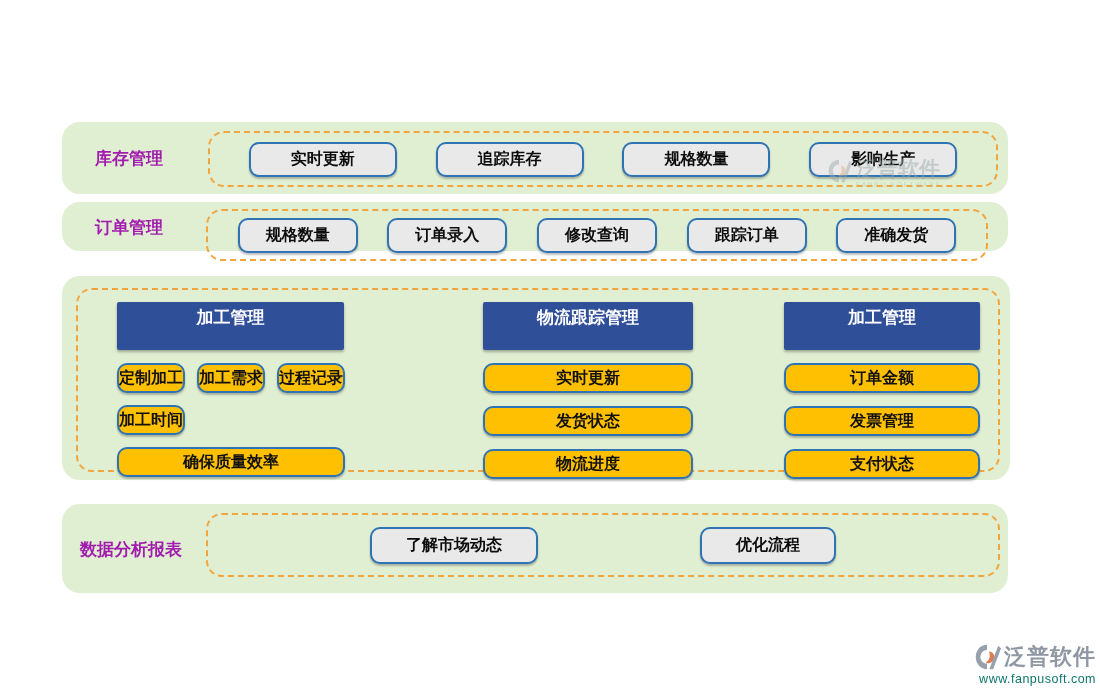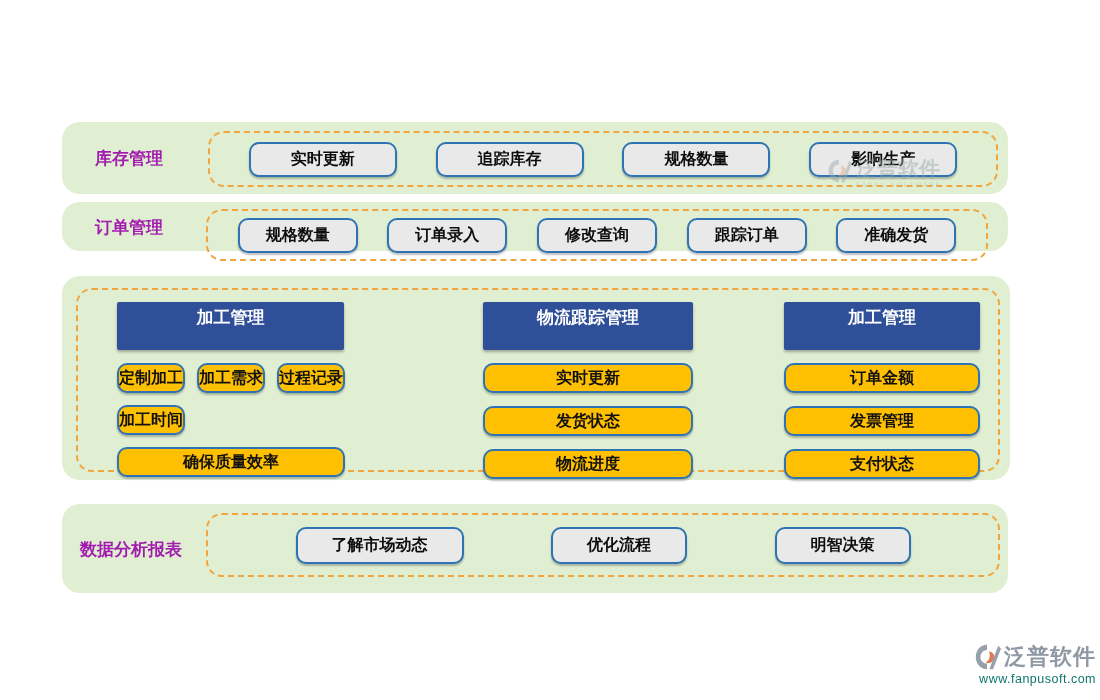--- a/index.html
+++ b/index.html
@@ -125,21 +125,20 @@
       </div>
 
     </div>
   </div>
 
   <div class="panel" id="row-report">
     <div class="row-label">数据分析报表</div>
     <div class="dash">
       <button class="gbtn">了解市场动态</button>
       <button class="gbtn">优化流程</button>
-      <button class="gbtn">明智决策</button>
     </div>
   </div>
 
   <div class="logo">
     <div class="logo-row">
       <svg width="28" height="28" viewBox="0 0 30 30">
         <path d="M15 2 C8 2 3 8 3 15 C3 22 8 28 15 28 L15 22 C10.5 22 8 18.5 8 15 C8 10.5 11.5 7.5 15 7.5 Z" fill="#97a0ab"></path>
         <path d="M17 9 C22 9 24 14 22 18 C20 22 16 22.5 13.5 20.5 C18 19 19 13 17 9 Z" fill="#e07a55"></path>
         <path d="M27 3 L17.5 28 L21.5 28 L30 6 Z" fill="#97a0ab"></path>
       </svg>

